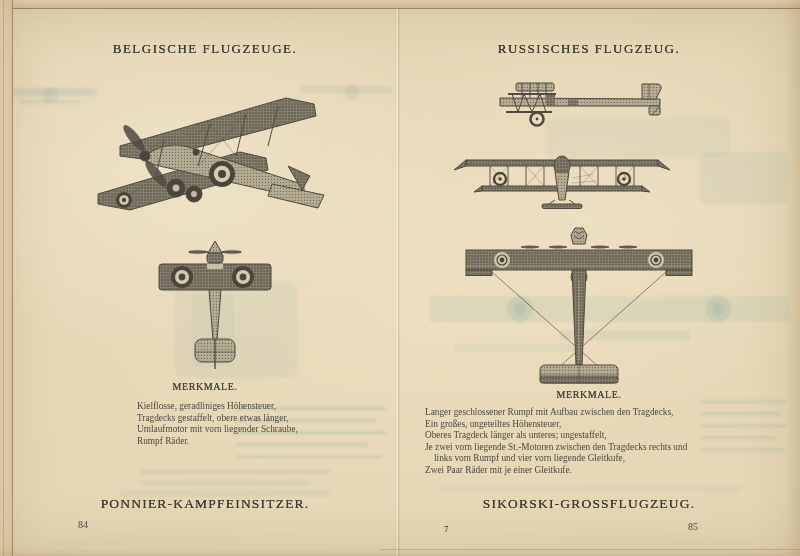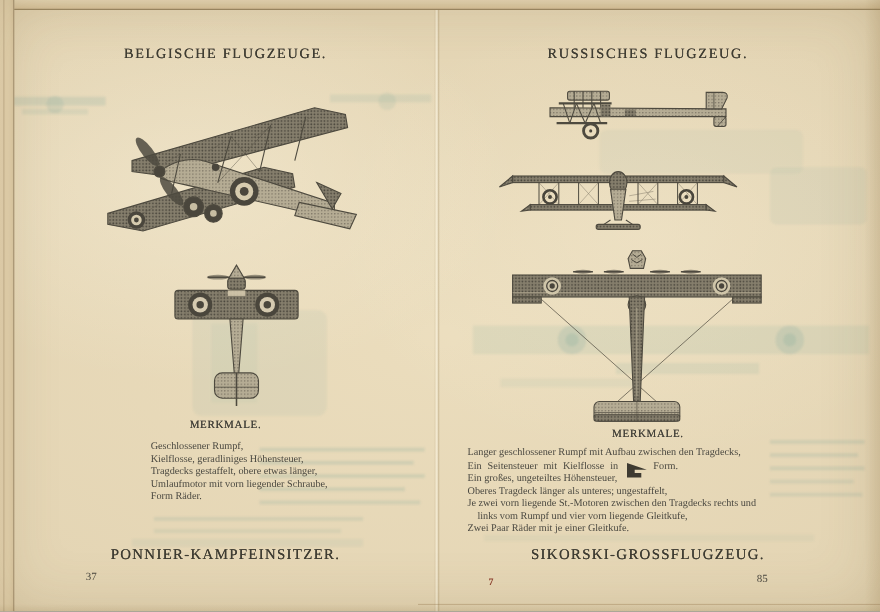--- a/index.html
+++ b/index.html
@@ -169,30 +169,29 @@
       <circle cx="27" cy="37" r="7" fill="#d5cab0"></circle>
       <circle cx="27" cy="37" r="3.4" fill="#4a463c"></circle>
       <circle cx="88" cy="37" r="11" fill="#4a463c"></circle>
       <circle cx="88" cy="37" r="7" fill="#d5cab0"></circle>
       <circle cx="88" cy="37" r="3.4" fill="#4a463c"></circle>
     </svg>
 
     <h2 class="merk" style="left:13px;top:381px;margin:0;font-weight:normal">MERKMALE.</h2>
 
     <div class="features" style="left:137px;top:401px;width:260px">
-      <div>Geschlossener Rumpf,</div>
       <div>Kielflosse, geradliniges Höhensteuer,</div>
       <div>Tragdecks gestaffelt, obere etwas länger,</div>
       <div>Umlaufmotor mit vorn liegender Schraube,</div>
-      <div>Form Räder.</div>
+      <div>Rumpf Räder.</div>
     </div>
 
     <div class="caption" style="left:13px;top:496px">PONNIER-KAMPFEINSITZER.</div>
 
-    <span class="pn" style="left:78px;top:519px">37</span>
+    <span class="pn" style="left:78px;top:519px">84</span>
   </div>
 
   <div class="page">
 
     <h1 class="title" style="left:397px;top:41px;margin:0;font-weight:normal;padding-right:26px">RUSSISCHES FLUGZEUG.</h1>
 
     <svg class="ill" style="left:490px;top:80px" width="200" height="52" viewBox="0 0 200 52">
       <g stroke="#4e4a3f" stroke-width="1" fill="none">
         <polygon points="10,18 170,19 170,26 10,26" fill="url(#stipL)"></polygon>
         <rect x="78" y="19.5" width="10" height="6" fill="url(#stipD)" stroke="none"></rect>
@@ -295,25 +294,20 @@
       <circle cx="40" cy="35" r="2.4" fill="#4a463c"></circle>
       <circle cx="194" cy="35" r="8" fill="#cfc5a9"></circle>
       <circle cx="194" cy="35" r="5" fill="none" stroke="#4a463c" stroke-width="1.2"></circle>
       <circle cx="194" cy="35" r="2.4" fill="#4a463c"></circle>
     </svg>
 
     <h2 class="merk" style="left:397px;top:389px;margin:0;font-weight:normal;padding-right:38px">MERKMALE.</h2>
 
     <div class="features" style="left:425px;top:407px;width:312px">
       <div>Langer geschlossener Rumpf mit Aufbau zwischen den Tragdecks,</div>
-      <div>
-        <span class="wspace">Ein Seitensteuer mit Kielflosse in</span><svg class="fin-ico" width="21" height="16" viewBox="0 0 21 16">
-            <path d="M2,2 L20,8 L9,8 L9,11 L15,11 L15,15 L2,15 Z" fill="#3e3a31"></path>
-          </svg><span>Form.</span>
-      </div>
       <div>Ein großes, ungeteiltes Höhensteuer,</div>
       <div>Oberes Tragdeck länger als unteres; ungestaffelt,</div>
       <div>Je zwei vorn liegende St.-Motoren zwischen den Tragdecks rechts und</div>
       <div class="cont">links vom Rumpf und vier vorn liegende Gleitkufe,</div>
       <div>Zwei Paar Räder mit je einer Gleitkufe.</div>
     </div>
 
     <div class="caption" style="left:397px;top:496px;padding-right:12px">SIKORSKI-GROSSFLUGZEUG.</div>
 
     <span class="pn" style="left:688px;top:521px">85</span>

